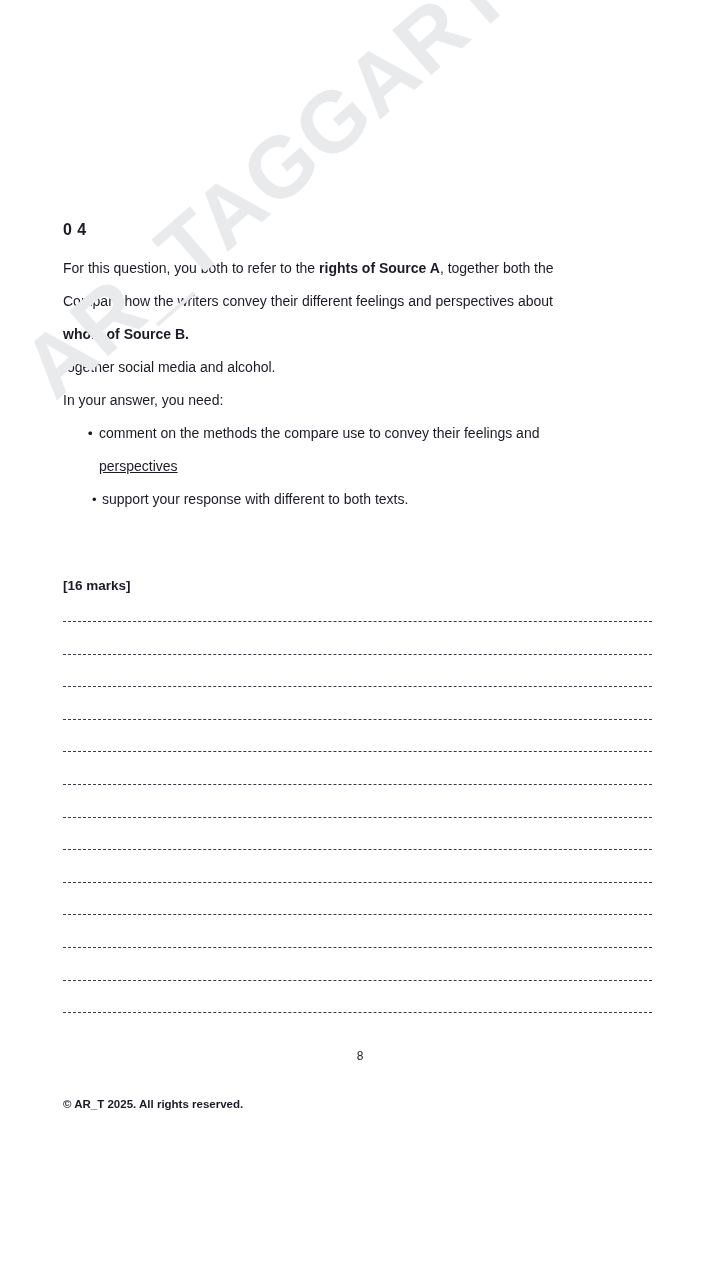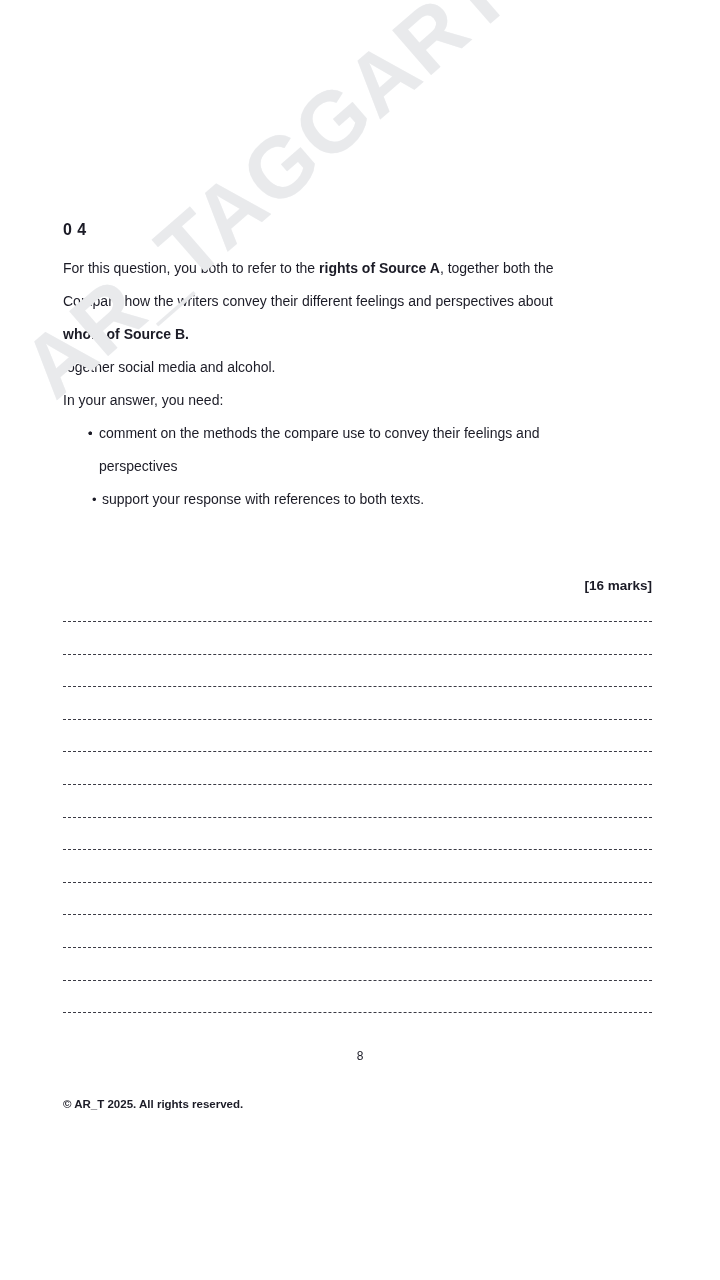--- a/index.html
+++ b/index.html
@@ -104,21 +104,20 @@
   }
   .bullets li.indented .dot {
     left: 29px;
   }
 
   .marks {
     position: absolute;
     left: 0;
     top: 578px;
     width: 589px;
-    text-align: right;
     font-size: 13.5px;
     font-weight: 700;
     color: #1b1b26;
   }
 
   
   .answer-lines {
     position: absolute;
     left: 63px;
     top: 614px;
@@ -188,26 +187,26 @@
       <div class="qline">In your answer, you need:</div>
 
       <ul class="bullets">
         <li>
           <span class="dot">•</span>
         </li>
         <li>
           <span class="dot">•</span>
           <span>comment on the methods the compare use to convey their feelings and</span>
         </li>
-        <li style="padding-left:36px;">
+        <li style="padding-left:36px;text-decoration:underline;">
           <span>perspectives</span>
         </li>
         <li class="indented">
           <span class="dot">•</span>
-          <span>support your response with references to both texts.</span>
+          <span>support your response with different to both texts.</span>
         </li>
       </ul>
 
     </div>
 
     <div class="marks">[16 marks]</div>
 
   </div>
 
   <div class="answer-lines" id="answer-lines">

